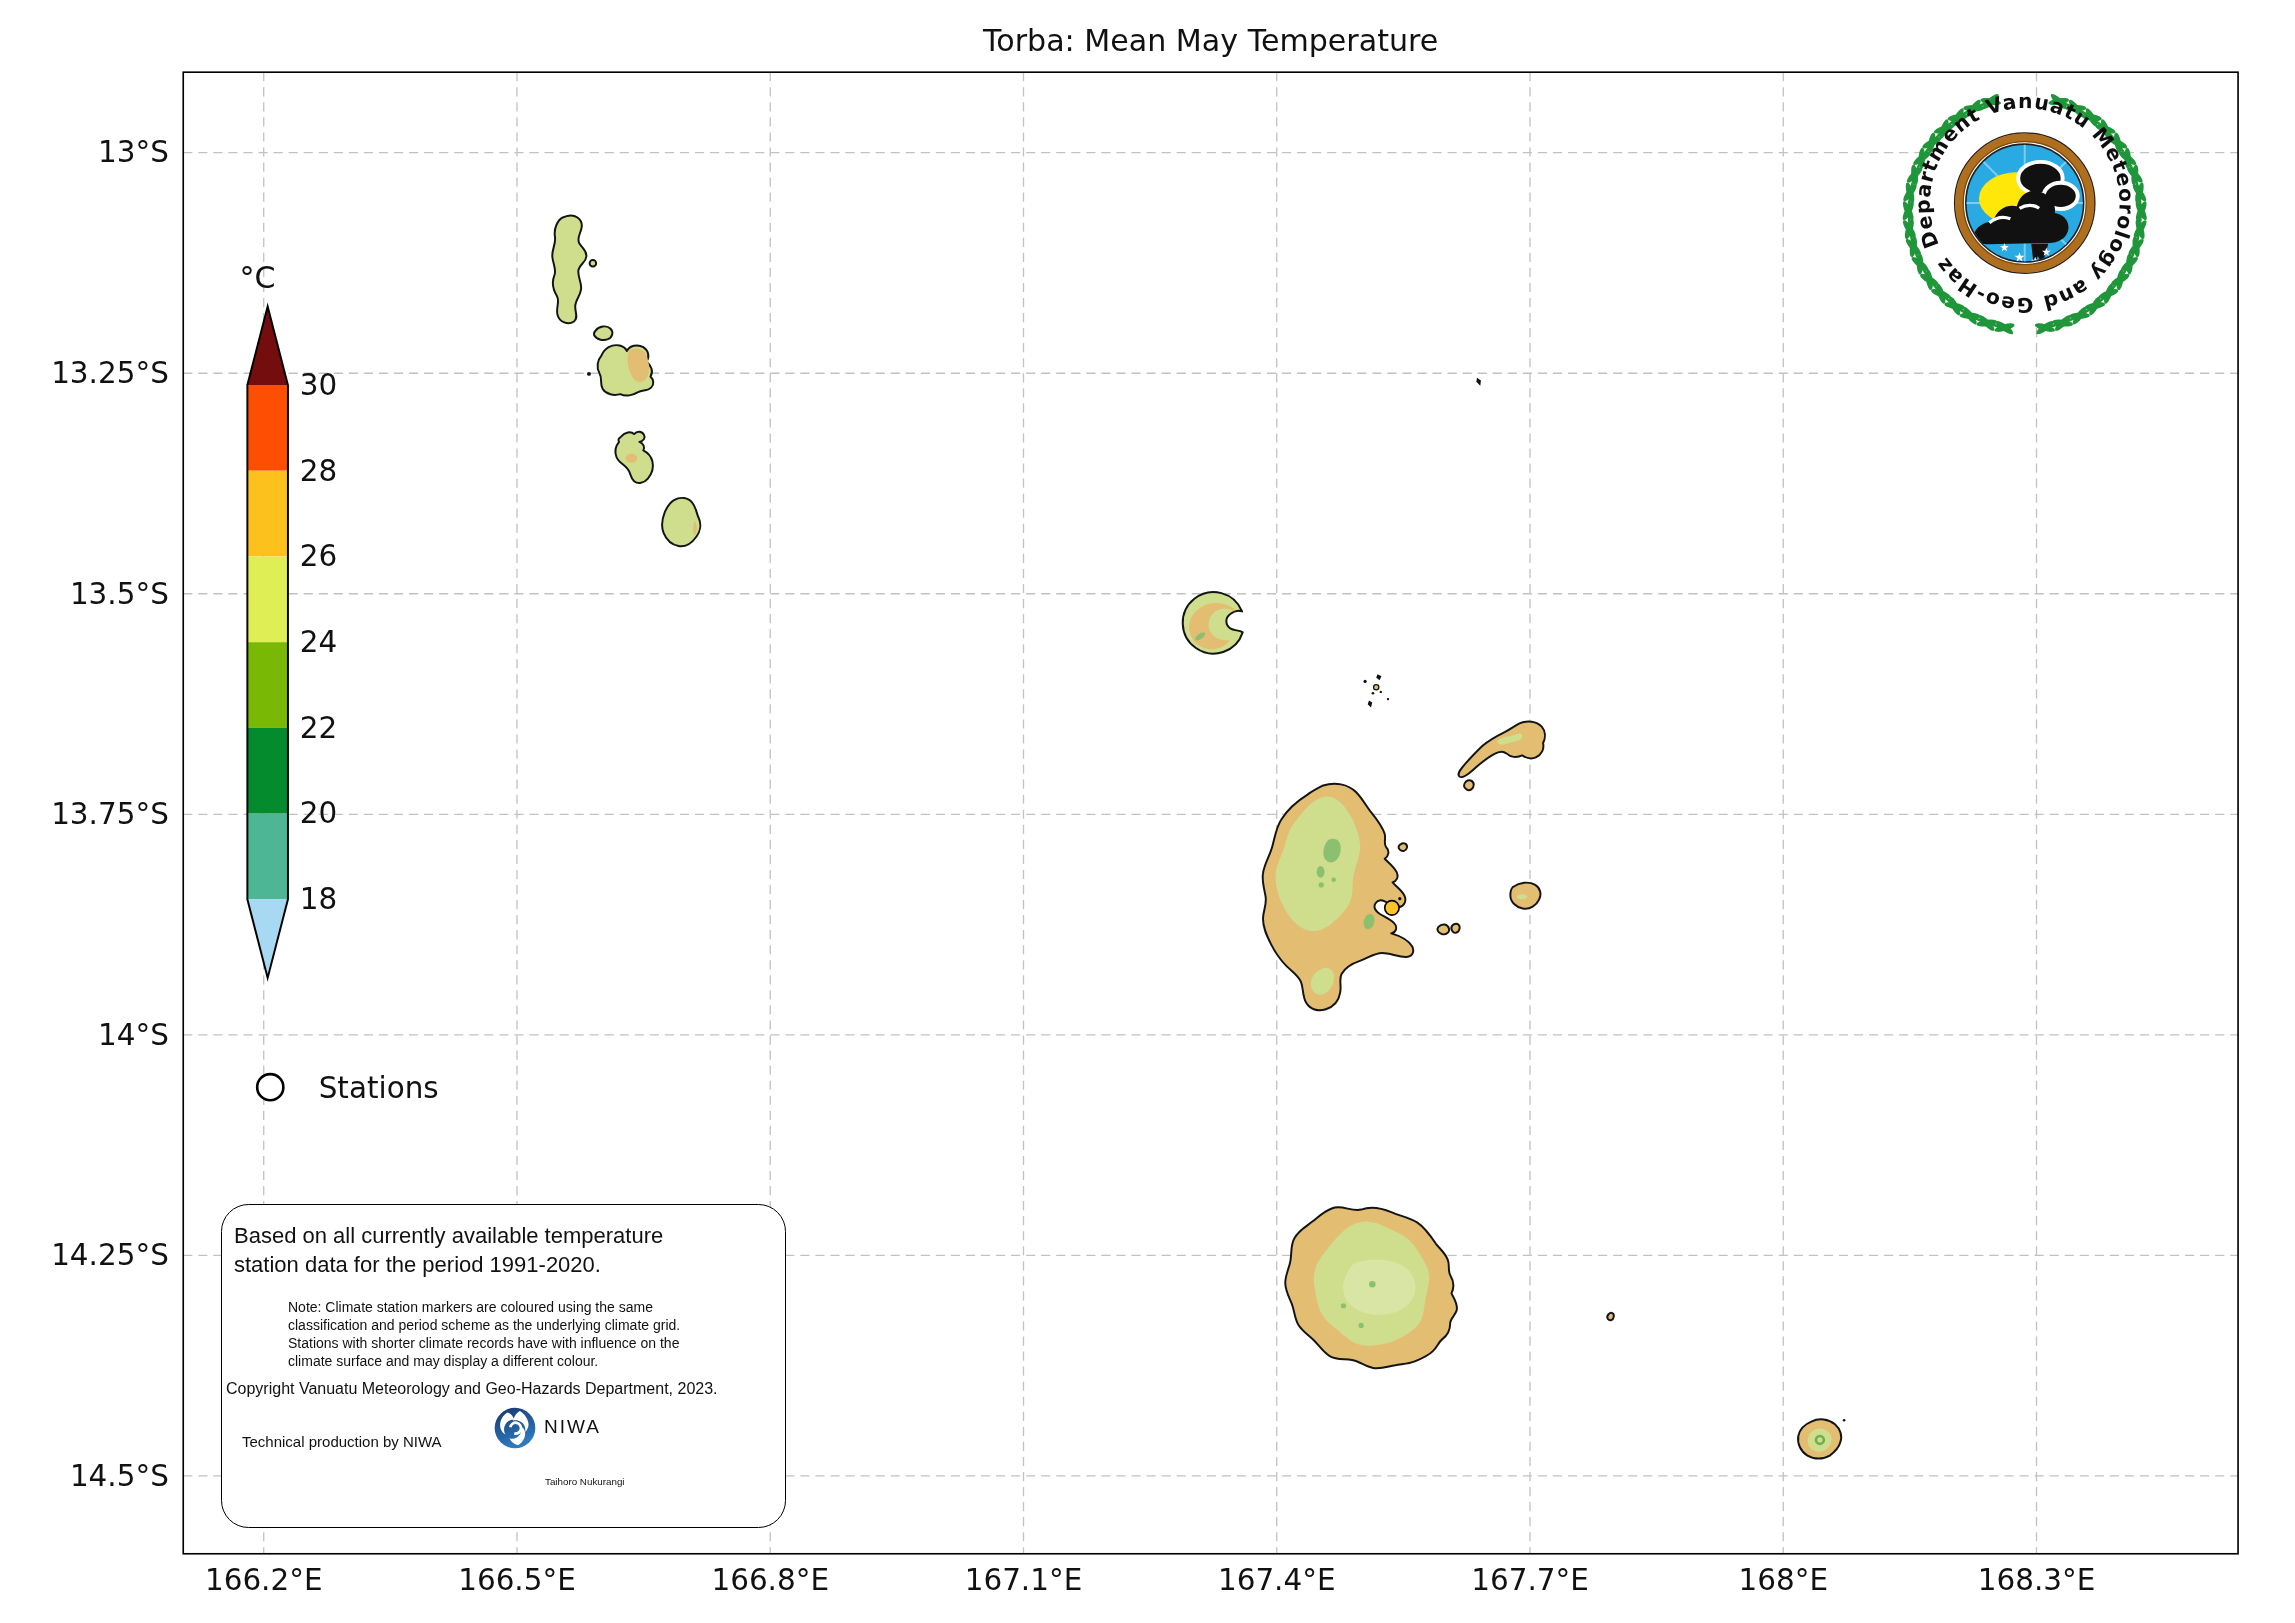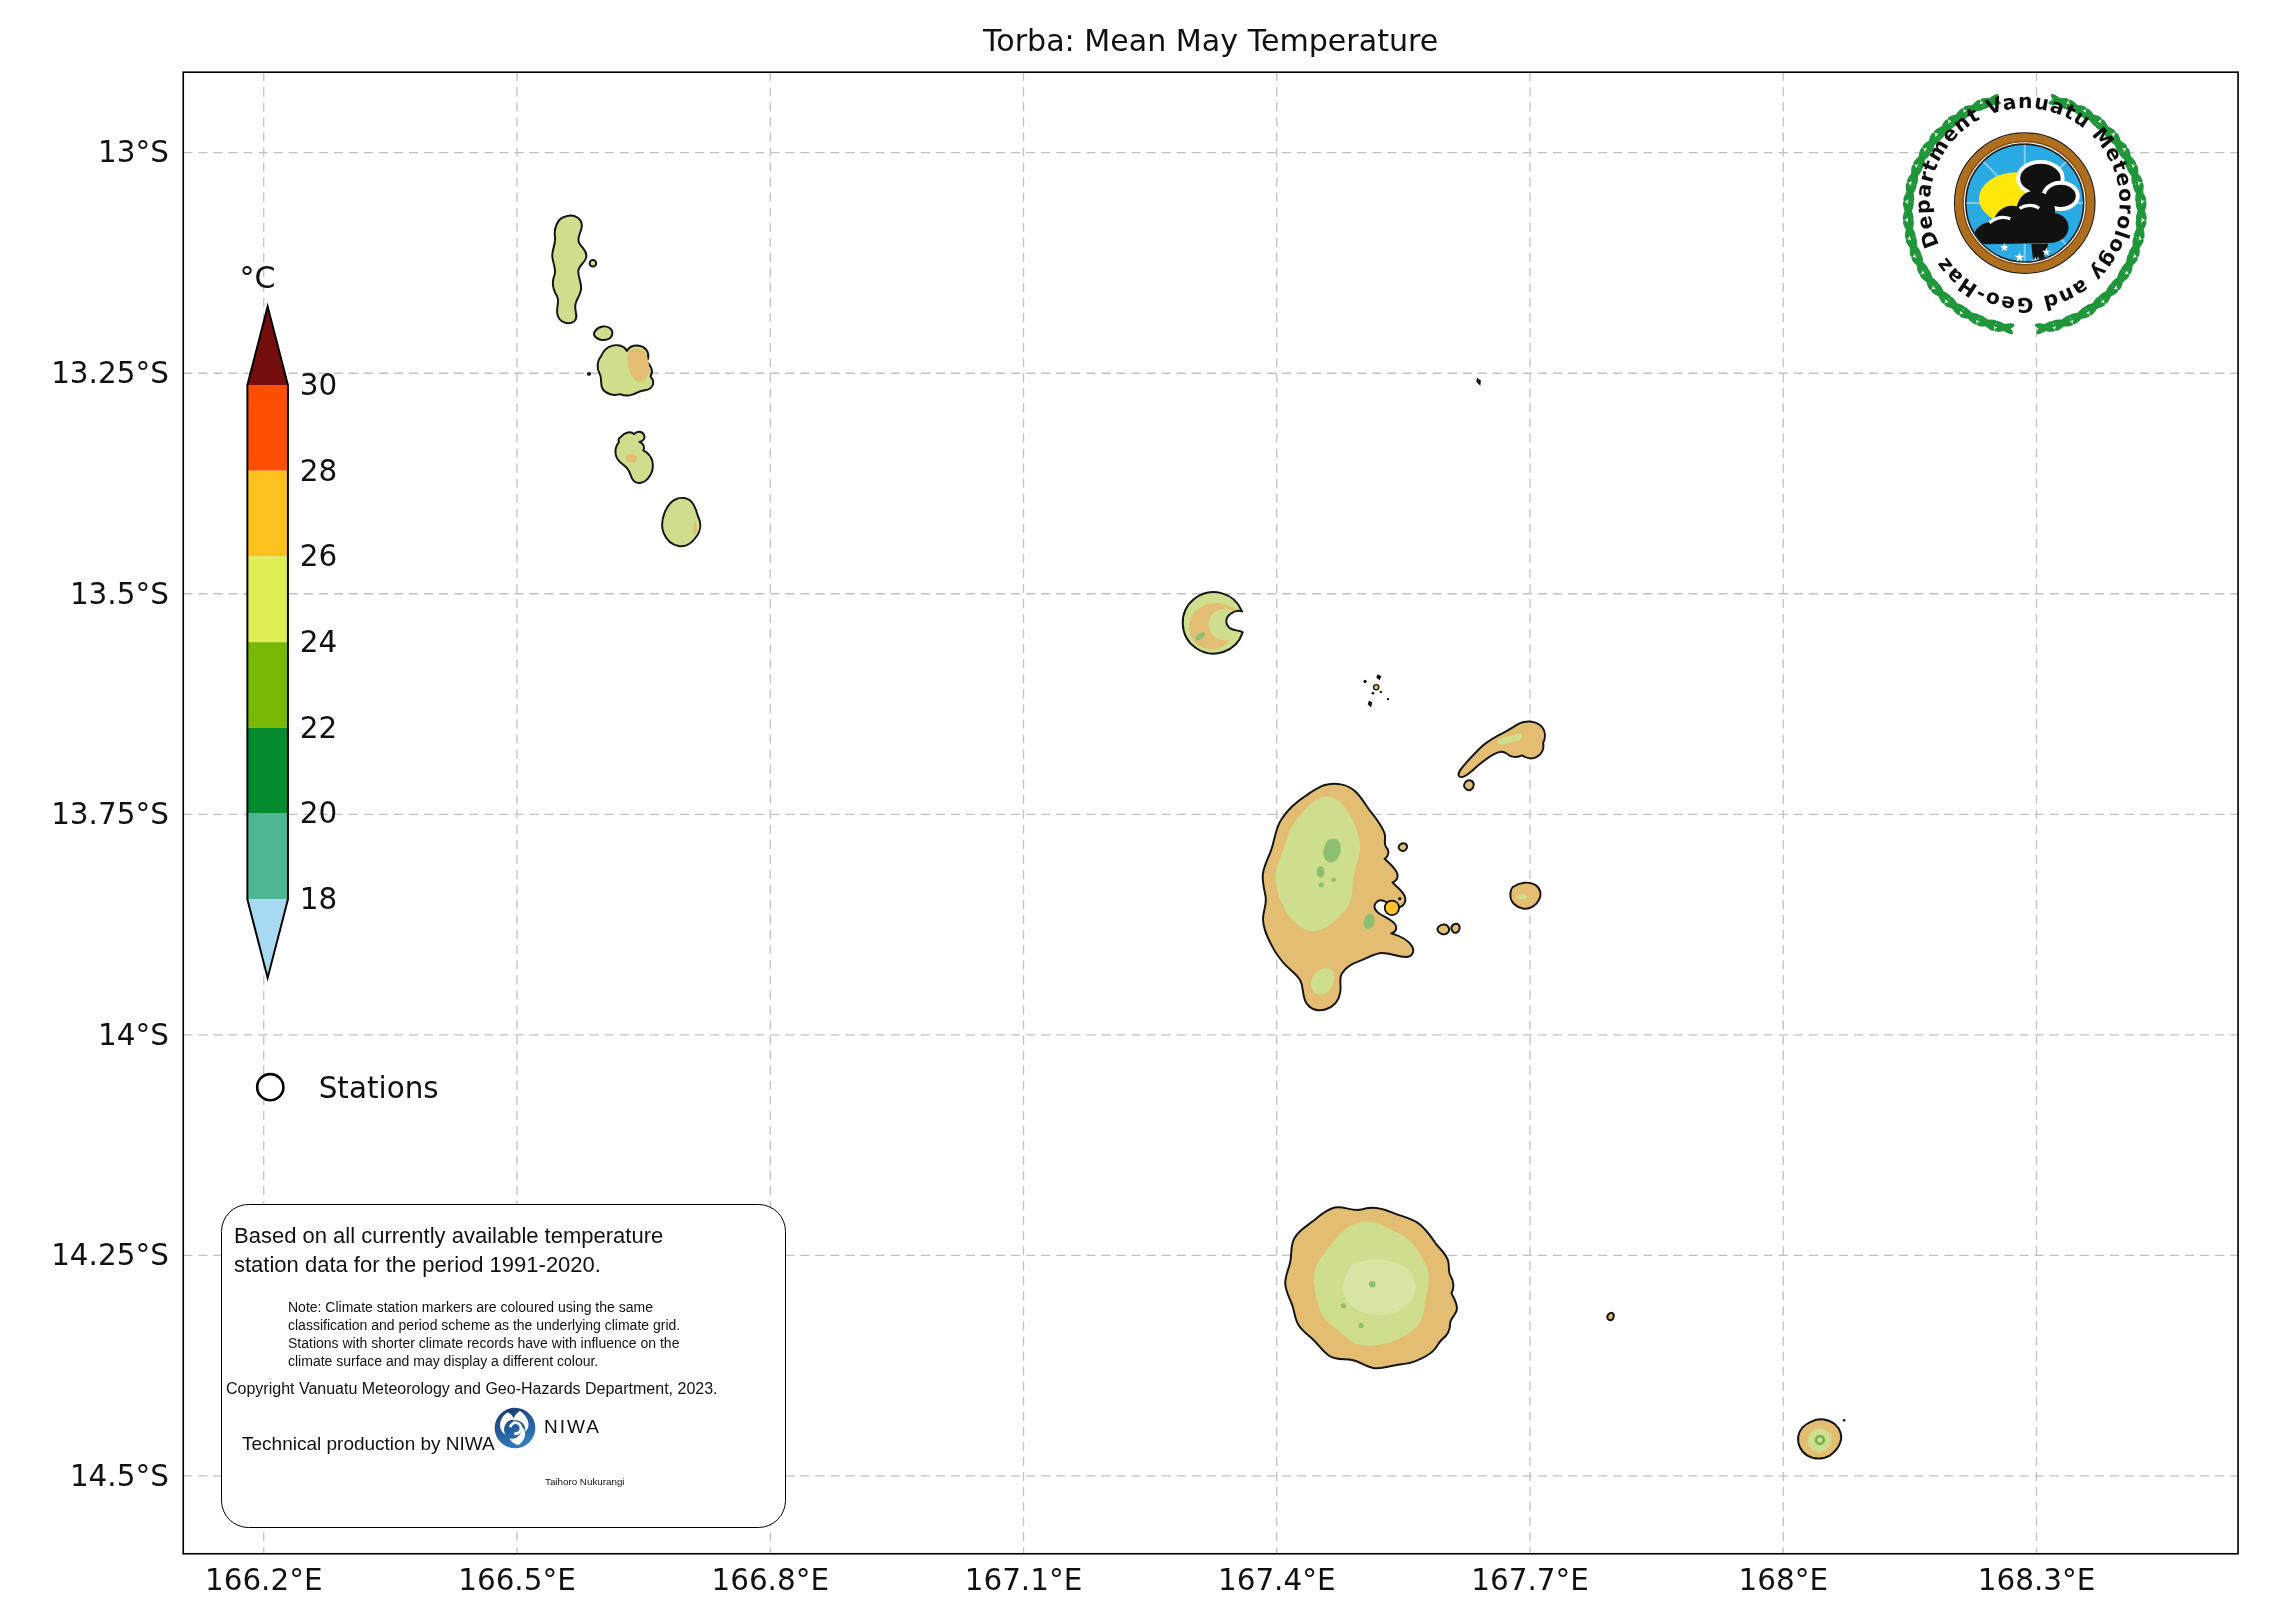--- a/index.html
+++ b/index.html
@@ -21,21 +21,21 @@
   .overlay{stroke:none;}
   .rock{fill:#111;stroke:none;}
   .gridline{stroke:var(--grid,#c0c0c0);stroke-width:2;stroke-dasharray:14 9;fill:none;}
   .map-border{fill:none;stroke:#000;stroke-width:2.5;}
   .info-box{position:absolute;left:221px;top:1204px;width:563px;height:322px;background:#fff;
             border:1.6px solid #000;border-radius:27.5px;z-index:5;}
   .info-box div{position:absolute;color:#111;}
   .ib-heading{left:12px;top:15.7px;font-size:22px;line-height:1.32;}
   .ib-note{left:20px;top:93px;font-size:14px;line-height:1.29;margin-left:46px;}
   .ib-copy{left:4px;top:175px;font-size:16px;}
-  .ib-prod{left:20px;top:228px;font-size:19px;}
+  .ib-prod{left:20px;top:228px;font-size:15px;}
   .niwa-icon{position:absolute;left:272px;top:202px;}
   .niwa-word{left:322px;top:211px;font-size:19px;font-weight:normal;color:#1d3f7d;letter-spacing:2px;}
   .niwa-tag{left:323px;top:240px;font-size:9.8px;color:#2456a0;margin-top:31px;}
   .ib-footer{left:20px;top:262px;font-size:15.7px;line-height:1.35;}
 </style>
 </head>
 <body>
 
 <div class="page">
 

